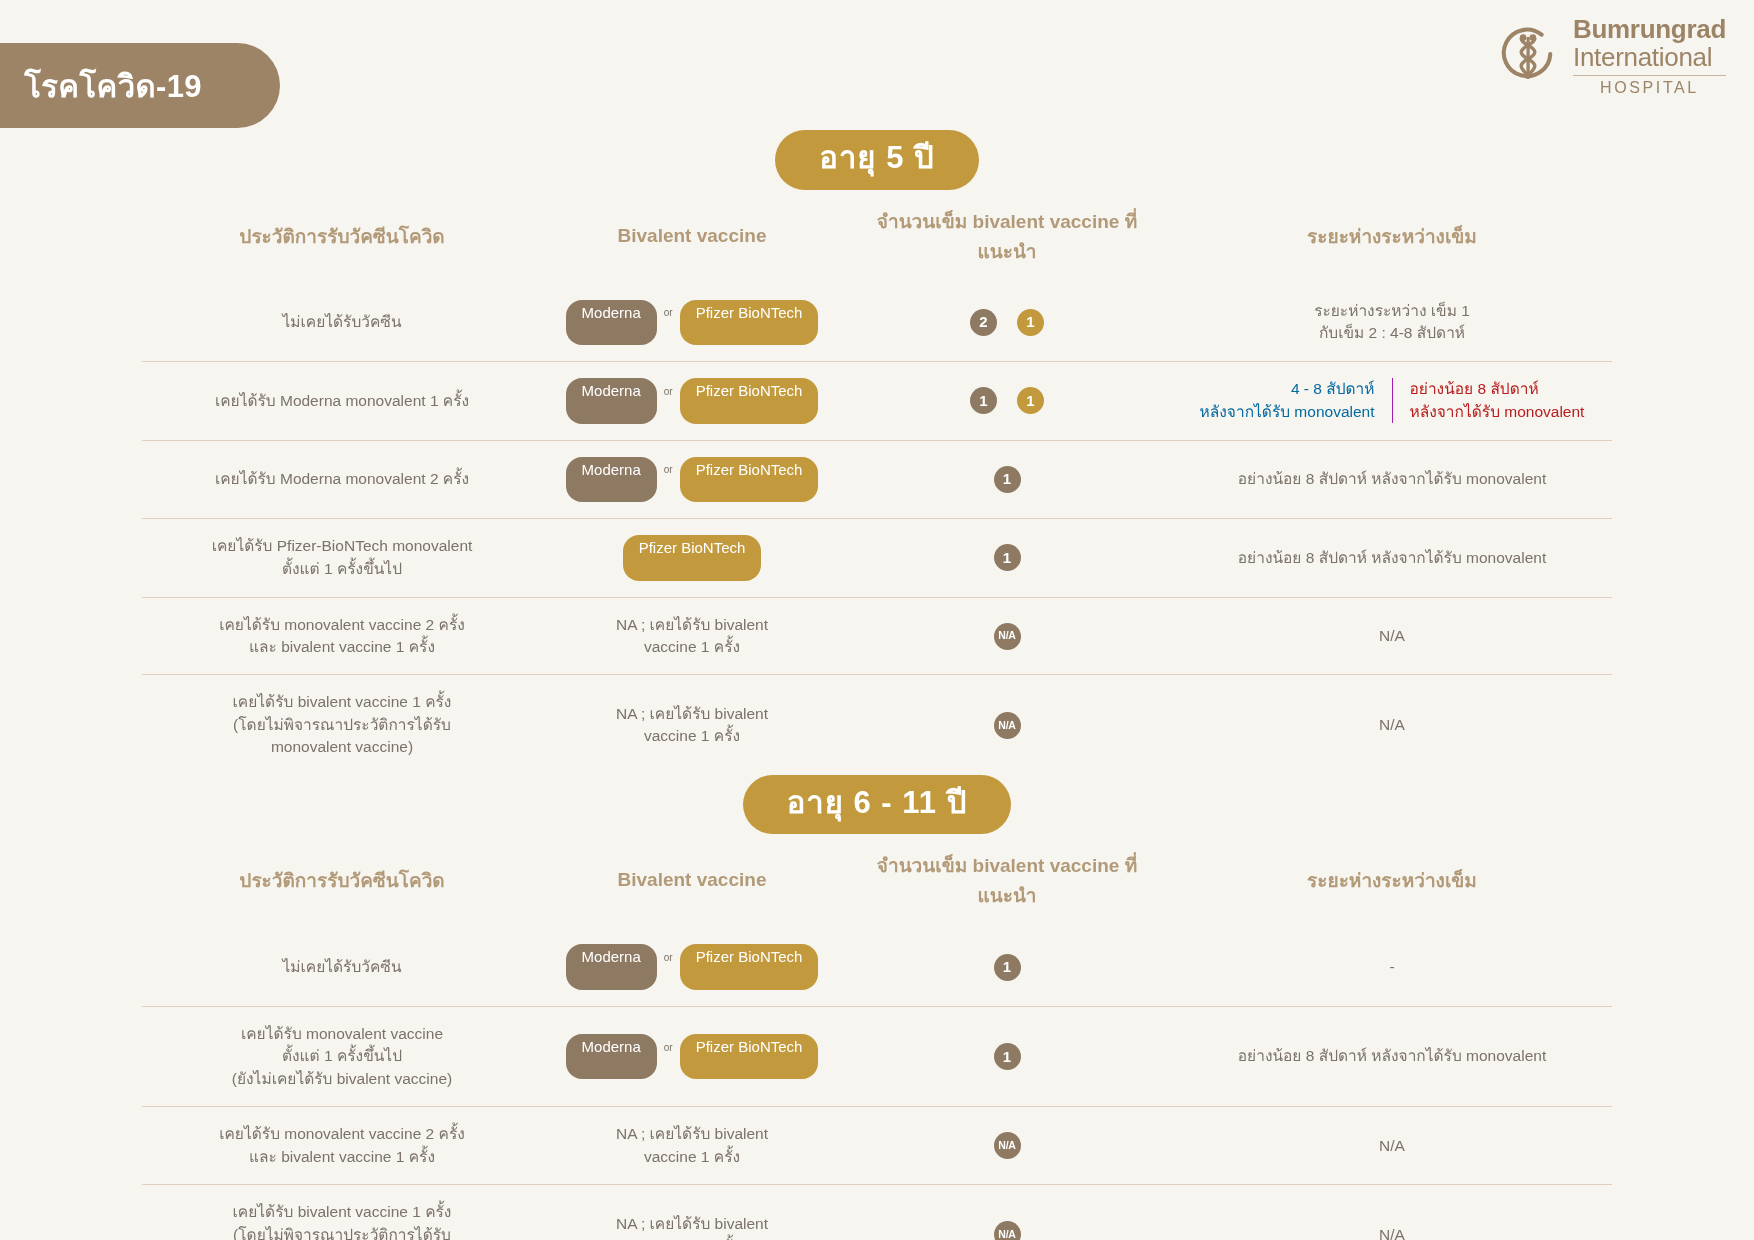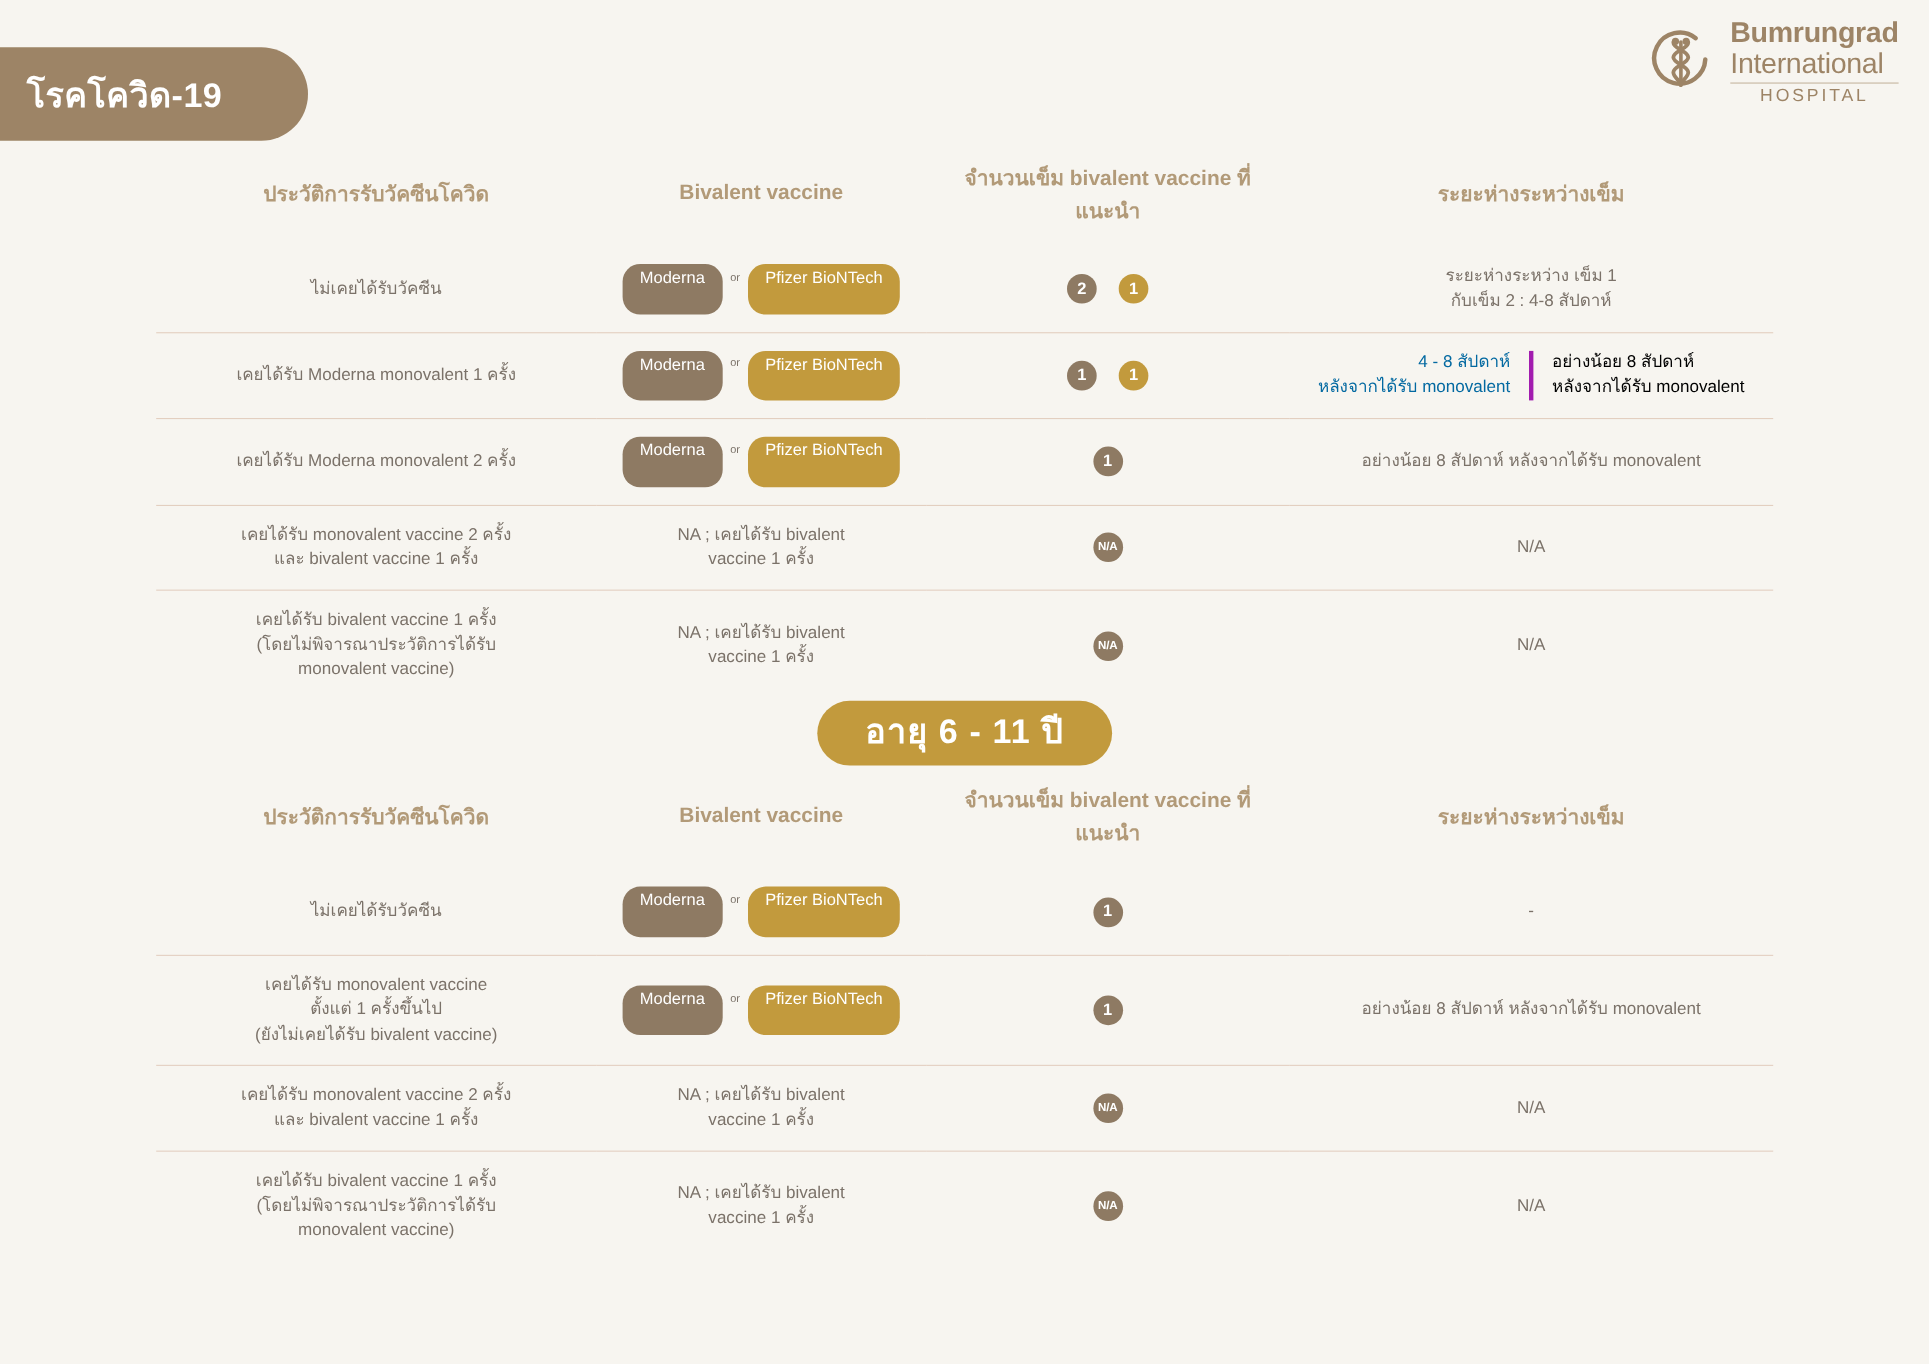--- a/index.html
+++ b/index.html
@@ -169,21 +169,21 @@
     display: flex;
     justify-content: center;
     align-items: stretch;
     gap: 0;
   }
   .split .half {
     padding: 0 17px;
     line-height: 1.45;
   }
   .split .half.left  { color: #0369a1; text-align: right; }
-  .split .half.right { color: #000000; text-align: left; border-left: 4px solid #a21caf; }
+  .split .half.right { color: #b91c1c; text-align: left; border-left: 1px solid #a21caf; }
 
   .plain { color: #7b7269; }
 </style>
 </head>
 <body>
 
 <div class="title-pill">
   <span>โรคโควิด-19</span>
 </div>
 
@@ -200,20 +200,23 @@
   </span>
   <span class="logo-text">
     <span class="l1">Bumrungrad</span>
     <span class="l2">International</span>
     <div class="logo-rule"></div>
     <span class="l3">HOSPITAL</span>
   </span>
 </div>
 
 <div id="sections-root" style="position:absolute; left:0; top:130px; width:1754px;">
+    <div class="age-badge-wrap">
+      <div class="age-badge">อายุ 5 ปี</div>
+    </div>
     <table class="tbl">
       <colgroup>
         <col class="c1">
         <col class="c2">
         <col class="c3">
         <col class="c4">
       </colgroup>
       <thead>
         <tr>
           <th>ประวัติการรับวัคซีนโควิด</th>
@@ -236,20 +239,26 @@
           <td>
             <div class="split">
               <div class="half left">4 - 8 สัปดาห์<br>หลังจากได้รับ monovalent</div>
               <div class="half right">อย่างน้อย 8 สัปดาห์<br>หลังจากได้รับ monovalent</div>
             </div>
           </td>
         </tr>
         <tr class="sep">
           <td>เคยได้รับ Moderna monovalent 2 ครั้ง</td>
           <td><span class="pill-row"><span class="pill moderna">Moderna</span><span class="or-txt">or</span><span class="pill pfizer">Pfizer BioNTech</span></span></td>
+          <td><span class="dose brown">1</span></td>
+          <td>อย่างน้อย 8 สัปดาห์ หลังจากได้รับ monovalent</td>
+        </tr>
+        <tr class="sep">
+          <td>เคยได้รับ Pfizer-BioNTech monovalent<br>ตั้งแต่ 1 ครั้งขึ้นไป</td>
+          <td><span class="pill-row"><span class="pill pfizer">Pfizer BioNTech</span></span></td>
           <td><span class="dose brown">1</span></td>
           <td>อย่างน้อย 8 สัปดาห์ หลังจากได้รับ monovalent</td>
         </tr>
         <tr class="sep">
           <td>เคยได้รับ monovalent vaccine 2 ครั้ง<br>และ bivalent vaccine 1 ครั้ง</td>
           <td><span class="plain">NA ; เคยได้รับ bivalent<br>vaccine 1 ครั้ง</span></td>
           <td><span class="dose brown na">N/A</span></td>
           <td>N/A</td>
         </tr>
         <tr class="sep">

